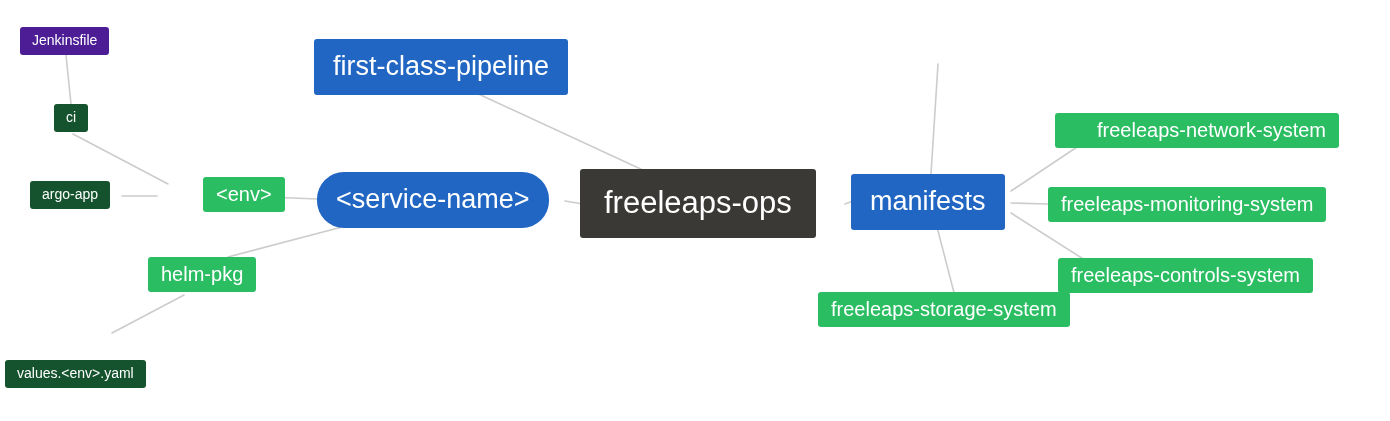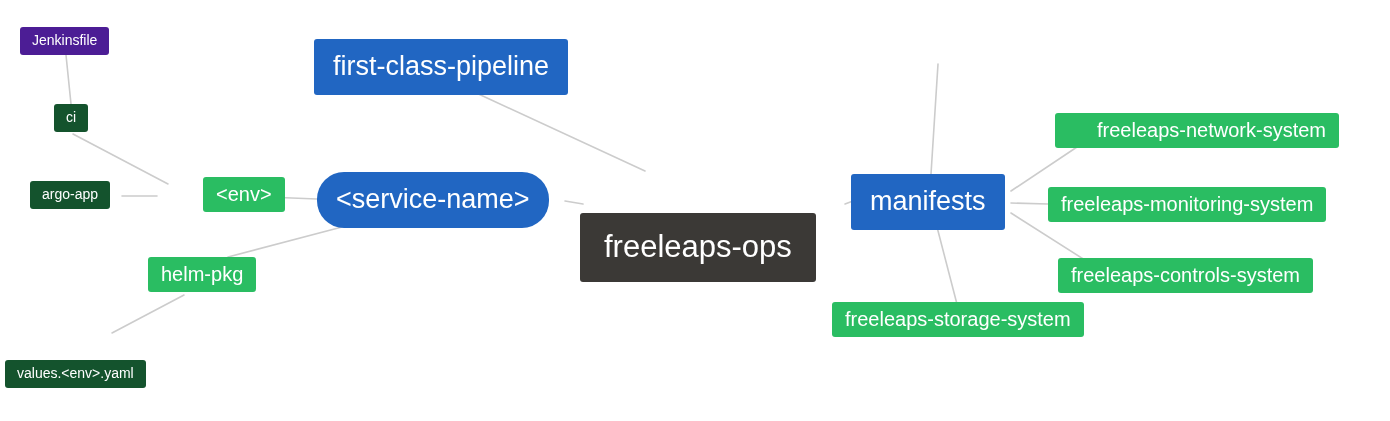--- a/index.html
+++ b/index.html
@@ -82,26 +82,26 @@
   <div class="node c-green s-md" style="left:157px; top:177px;margin-left:46px;">&lt;env&gt;</div>
 
   <div class="node c-blue s-lg" style="left:317px; top:172px;border-radius:27px;">&lt;service-name&gt;</div>
 
   <div class="node c-blue s-lg" style="left:314px; top:39px;">first-class-pipeline</div>
 
   <div class="node c-green s-md" style="left:148px; top:257px;">helm-pkg</div>
 
   <div class="node c-red s-sm" style="left:5px;   top:333px;margin-top:27px;">values.&lt;env&gt;.yaml</div>
 
-  <div class="node c-dark s-xl" style="left:580px; top:169px;margin-top:44px;">freeleaps-ops</div>
+  <div class="node c-dark s-xl" style="left:580px; top:169px;">freeleaps-ops</div>
 
   <div class="node c-blue s-lg" style="left:851px; top:174px;">manifests</div>
 
 
   <div class="node c-green s-md" style="left:1055px; top:113px;padding-left:42px;">freeleaps-network-system</div>
 
   <div class="node c-green s-md" style="left:1048px; top:187px;text-align:center;">freeleaps-monitoring-system</div>
 
   <div class="node c-green s-md" style="left:1058px; top:258px;">freeleaps-controls-system</div>
 
-  <div class="node c-green s-md" style="left:818px; top:302px;margin-left:14px;">freeleaps-storage-system</div>
+  <div class="node c-green s-md" style="left:818px; top:292px;">freeleaps-storage-system</div>
 
 </div>
 
 </body></html>

